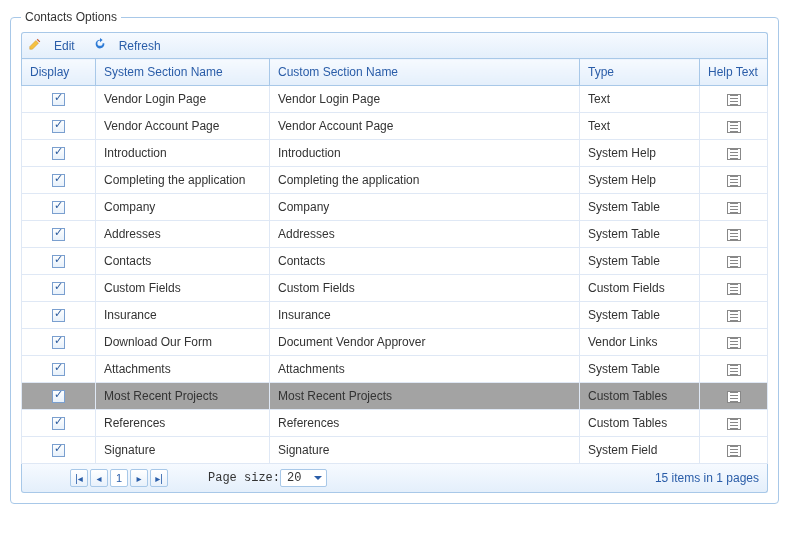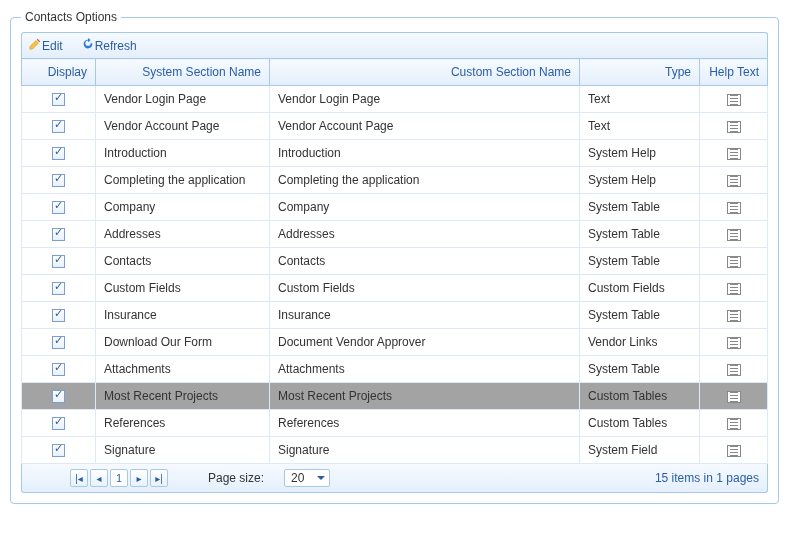--- a/index.html
+++ b/index.html
@@ -30,37 +30,37 @@
     padding: 4px 6px;
     background: linear-gradient(#f6faff, #e4effb);
     border: 1px solid #a8c8e8;
     border-bottom: none;
     border-top-left-radius: 3px;
     border-top-right-radius: 3px;
   }
   .toolbar-btn {
     display: inline-flex;
     align-items: center;
-    gap: 0;
+    gap: 12px;
     color: #2a5da8;
     cursor: pointer;
     font-size: 12px;
   }
   .toolbar-btn svg { width: 14px; height: 14px; }
   table {
     width: 100%;
     border-collapse: collapse;
     table-layout: fixed;
     border: 1px solid #a8c8e8;
   }
   thead th {
     background: linear-gradient(#f6faff, #e4effb);
     color: #2a5da8;
     font-weight: normal;
-    text-align: right;
+    text-align: left;
     padding: 6px 8px;
     border: 1px solid #a8c8e8;
     font-size: 12px;
   }
   tbody td {
     border: 1px solid #dfe8f5;
     padding: 5px 8px;
     font-size: 12px;
     color: #333;
     background: #fff;
@@ -137,23 +137,24 @@
     border-radius: 2px;
   }
   .pgbtn.current {
     background: #fff;
     font-weight: normal;
     font-size: 11px;
   }
   .page-size {
     display: flex;
     align-items: center;
-    gap: 20px;
+    gap: 0;
     margin-left: 20px;
     color: #333;
+    font-family: Liberation Mono, monospace;
   }
   .page-size .select {
     border: 1px solid #a8c8e8;
     background: #fff;
     padding: 1px 25px 1px 6px;
     position: relative;
     cursor: pointer;
     font-size: 12px;
     border-radius: 2px;
   }

